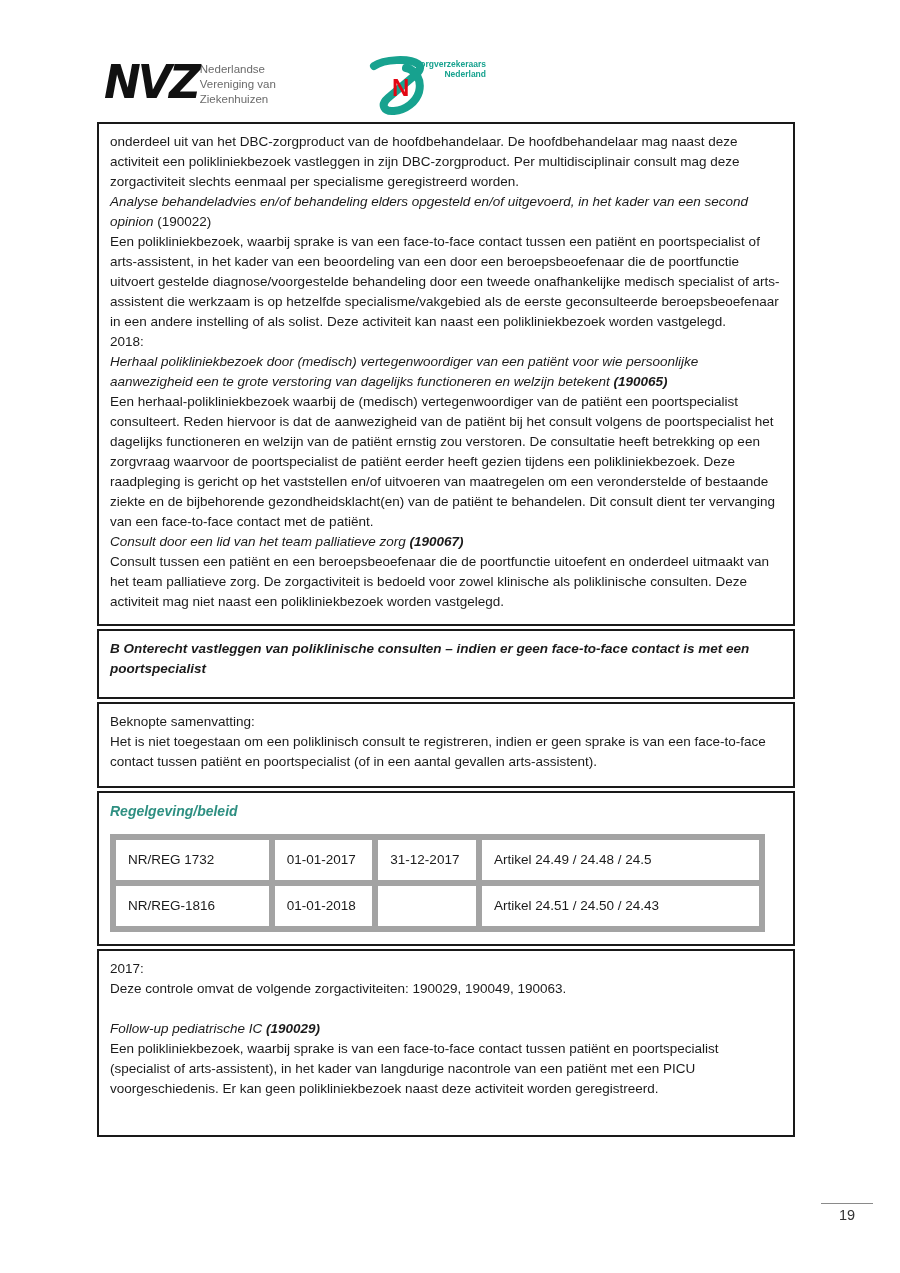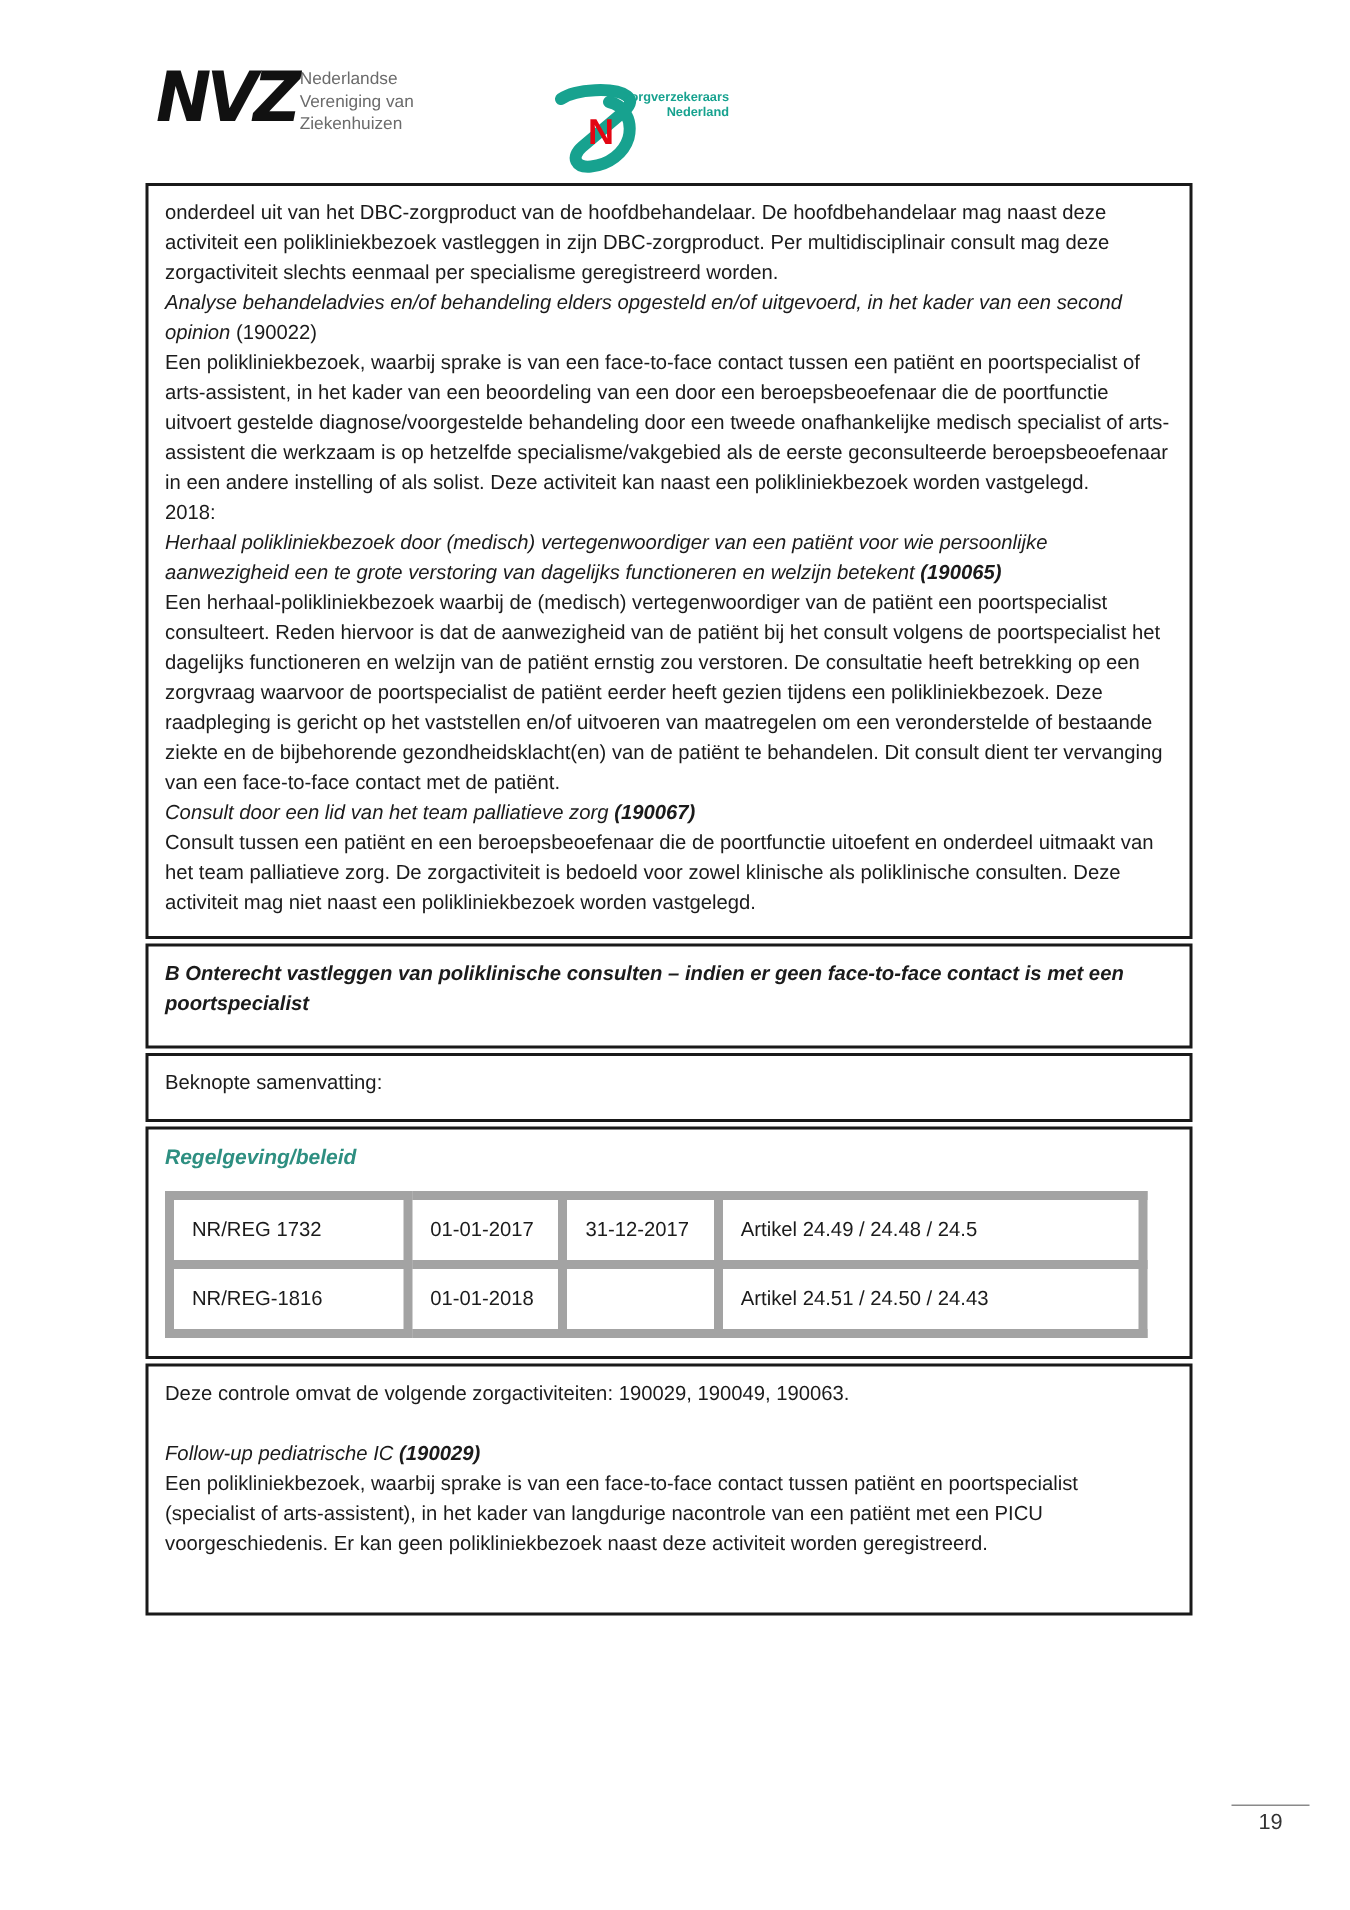--- a/index.html
+++ b/index.html
@@ -1,20 +1,20 @@
 <!DOCTYPE html>
 <html><head>
 <meta charset="utf-8">
 <style>
   html,body{margin:0;padding:0;background:#fff;}
   .page{position:relative;width:900px;height:1273px;background:#ffffff;
         font-family:"Liberation Sans",sans-serif;color:#1b1b1b;overflow:hidden;}
 
   
-  .logo-nvz{position:absolute;left:104px;top:44px;display:flex;align-items:flex-start;}
+  .logo-nvz{position:absolute;left:104px;top:60px;display:flex;align-items:flex-start;}
   .nvz-mark{font-family:"DejaVu Sans",sans-serif;font-weight:800;font-style:italic;
             font-size:44px;line-height:44px;letter-spacing:-3px;color:#111;transform:scaleY(1.05);}
   .nvz-text{margin-left:2px;margin-top:2px;font-size:11.5px;line-height:15px;color:#6b6b6b;}
   .logo-zn{position:absolute;left:366px;top:56px;width:120px;height:62px;}
   .zn-svg{position:absolute;left:0;top:0;}
   .zn-text{position:absolute;right:0;top:3px;text-align:right;font-size:8.5px;line-height:10px;
            color:#17a28f;font-weight:bold;}
   .logo-nfu{position:absolute;left:558px;top:56px;display:flex;align-items:center;}
   .nfu-text{margin-left:12px;font-size:12px;line-height:16px;font-weight:bold;color:#2a5a96;
             letter-spacing:.2px;}
@@ -84,20 +84,21 @@
       <p class="pgap"><span class="it">Consult door een lid van het team palliatieve zorg </span><span class="bit">(190067)</span></p>
       <p>Consult tussen een patiënt en een beroepsbeoefenaar die de poortfunctie uitoefent en onderdeel uitmaakt van het team palliatieve zorg. De zorgactiviteit is bedoeld voor zowel klinische als poliklinische consulten. Deze activiteit mag niet naast een polikliniekbezoek worden vastgelegd.</p>
     </div>
 
     <div class="box box-sectionb">
       <p>B Onterecht vastleggen van poliklinische consulten – indien er geen face-to-face contact is met een poortspecialist</p>
     </div>
 
     <div class="box box-summary">
       <p>Beknopte samenvatting:</p>
+      <p class="pgap">Het is niet toegestaan om een poliklinisch consult te registreren, indien er geen sprake is van een face-to-face contact tussen patiënt en poortspecialist (of in een aantal gevallen arts-assistent).</p>
     </div>
 
     <div class="box box-reg">
       <p class="reg-heading">Regelgeving/beleid</p>
       <table class="reg">
         <tbody>
           <tr>
             <td class="c1">NR/REG 1732</td>
             <td class="c2">01-01-2017</td>
             <td class="c3">31-12-2017</td>
@@ -107,20 +108,21 @@
             <td class="c1">NR/REG-1816</td>
             <td class="c2">01-01-2018</td>
             <td class="c3"></td>
             <td class="c4">Artikel 24.51 / 24.50 / 24.43</td>
           </tr>
         </tbody>
       </table>
     </div>
 
     <div class="box box-2017">
+      <p>2017:</p>
       <p>Deze controle omvat de volgende zorgactiviteiten: 190029, 190049, 190063.</p>
       <div class="blankline"></div>
       <p><span class="it">Follow-up pediatrische IC </span><span class="bit">(190029)</span></p>
       <p>Een polikliniekbezoek, waarbij sprake is van een face-to-face contact tussen patiënt en poortspecialist (specialist of arts-assistent), in het kader van langdurige nacontrole van een patiënt met een PICU voorgeschiedenis. Er kan geen polikliniekbezoek naast deze activiteit worden geregistreerd.</p>
     </div>
 
   </div>
 
   <div class="footer-rule"></div>
   <div class="footer-page">19</div>

